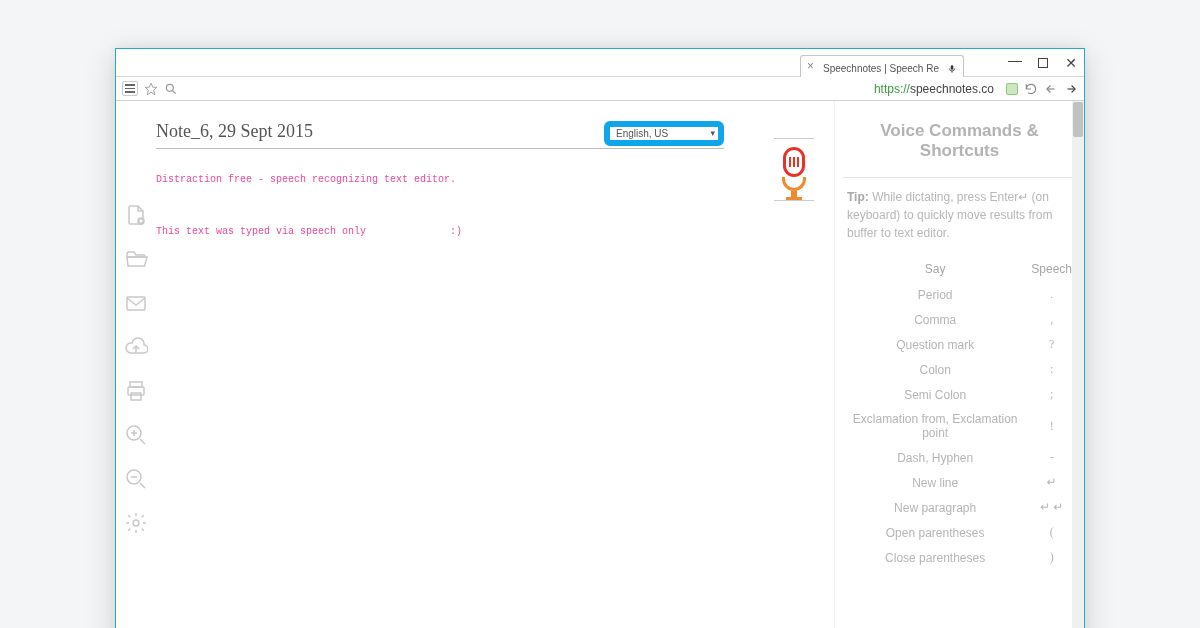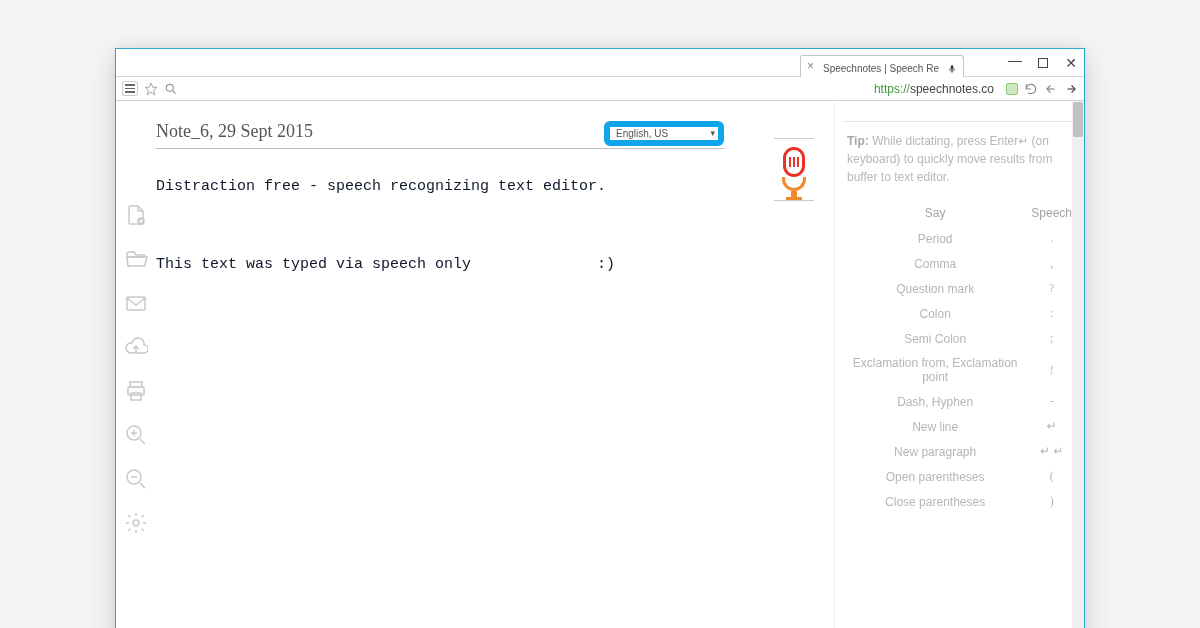--- a/index.html
+++ b/index.html
@@ -132,22 +132,22 @@
     border-radius:0 0 14px 14px;
   }
   .mic-base{ position:absolute; bottom:-6px; left:15px; width:6px; height:6px; background:#f08a2c;}
   .mic-foot{ position:absolute; bottom:-9px; left:10px; width:16px; height:3px; background:#f08a2c;}
   .rule{
     height:1px; background:#ccc; width:40px; display:inline-block; vertical-align:middle;
   }
 
   .body-text{
     font-family:"Courier New",monospace;
-    font-size:15px;
-    color:#0f172a;
+    font-size:10px;
+    color:#ec4899;
     line-height:2.6;
     white-space:pre;
   }
 
   .sidebar{
     width:250px;
     background:#fff;
     border-left:1px solid #eee;
     padding:20px 8px 0 8px;
     color:#b7b7b7;
@@ -291,20 +291,21 @@
       <div class="mic-btn" style="display:inline-block;vertical-align:middle;">
         <div class="mic-body"></div>
         <div class="mic-stand"></div>
         <div class="mic-base"></div>
         <div class="mic-foot"></div>
       </div>
       <span class="rule"></span>
     </div>
 
     <div class="sidebar">
+      <div class="sb-title">Voice Commands &amp; Shortcuts</div>
       <div class="tip-box">
         <span class="tip-label">Tip:</span>
         <span>While dictating, press Enter↵ (on keyboard) to quickly move results from buffer to text editor.</span>
       </div>
       <table class="cmd-table">
         <thead>
             <tr>
           <th>Say</th>
           <th>Speech</th>
         </tr>

